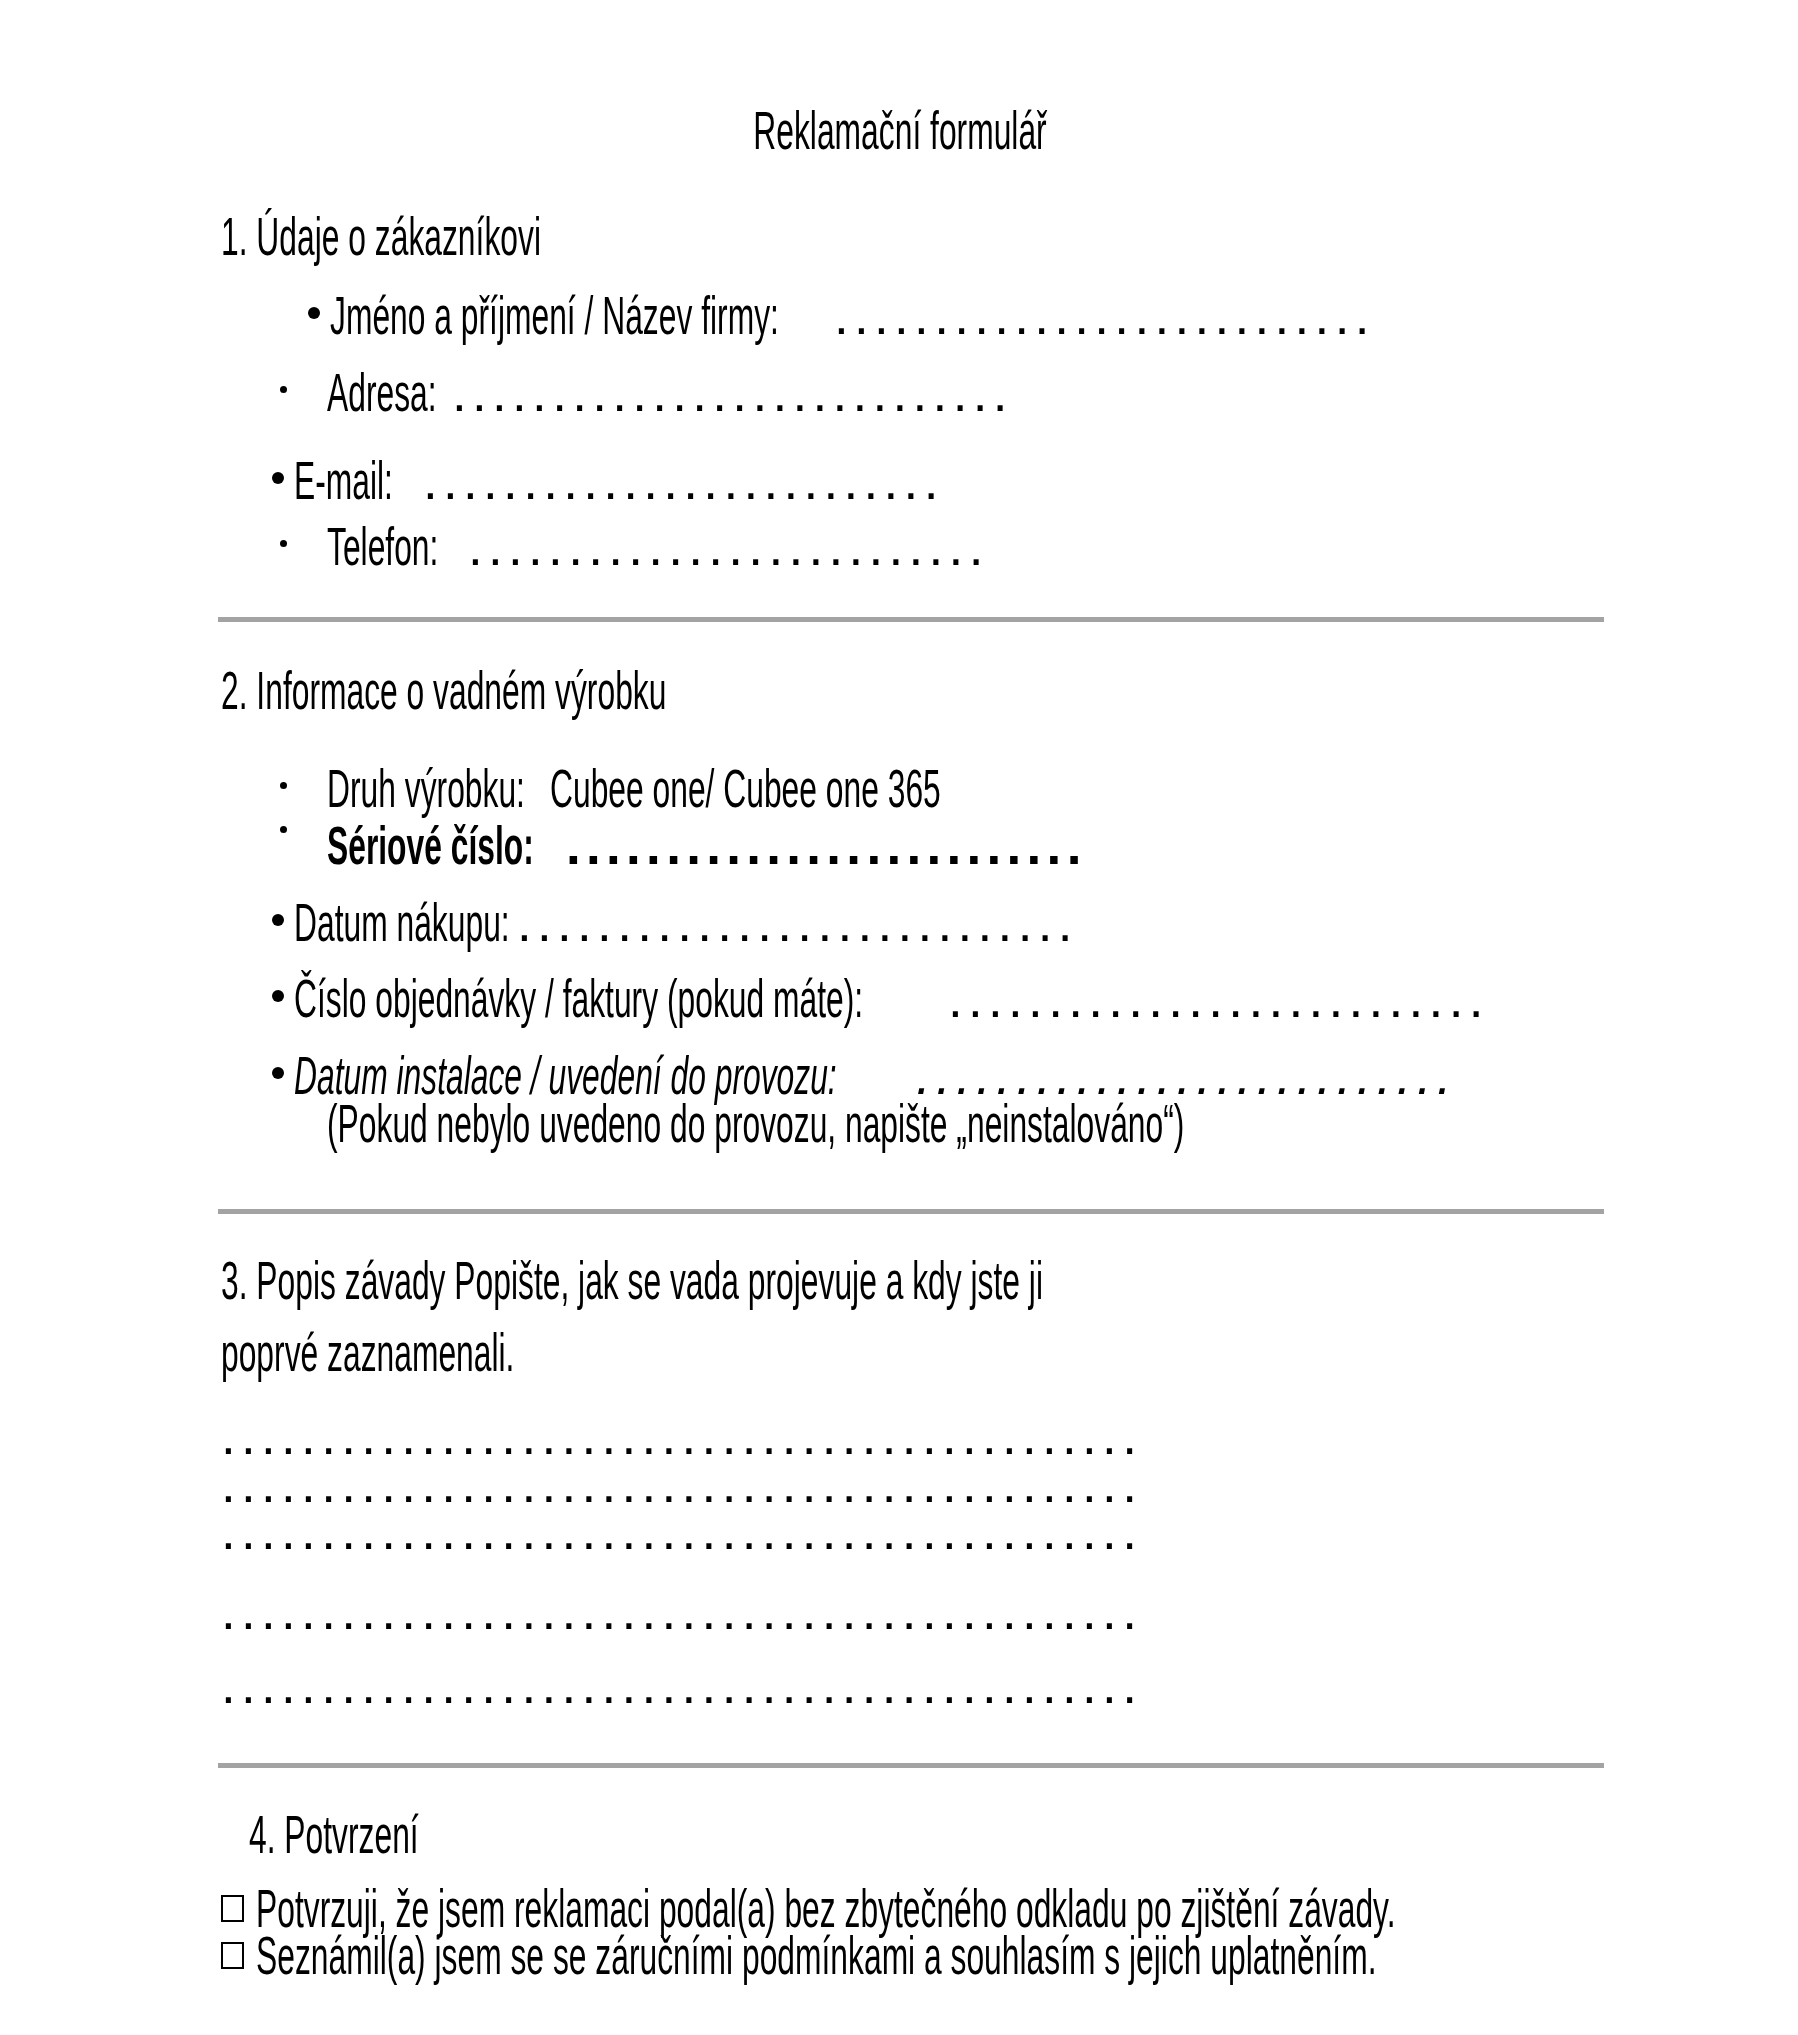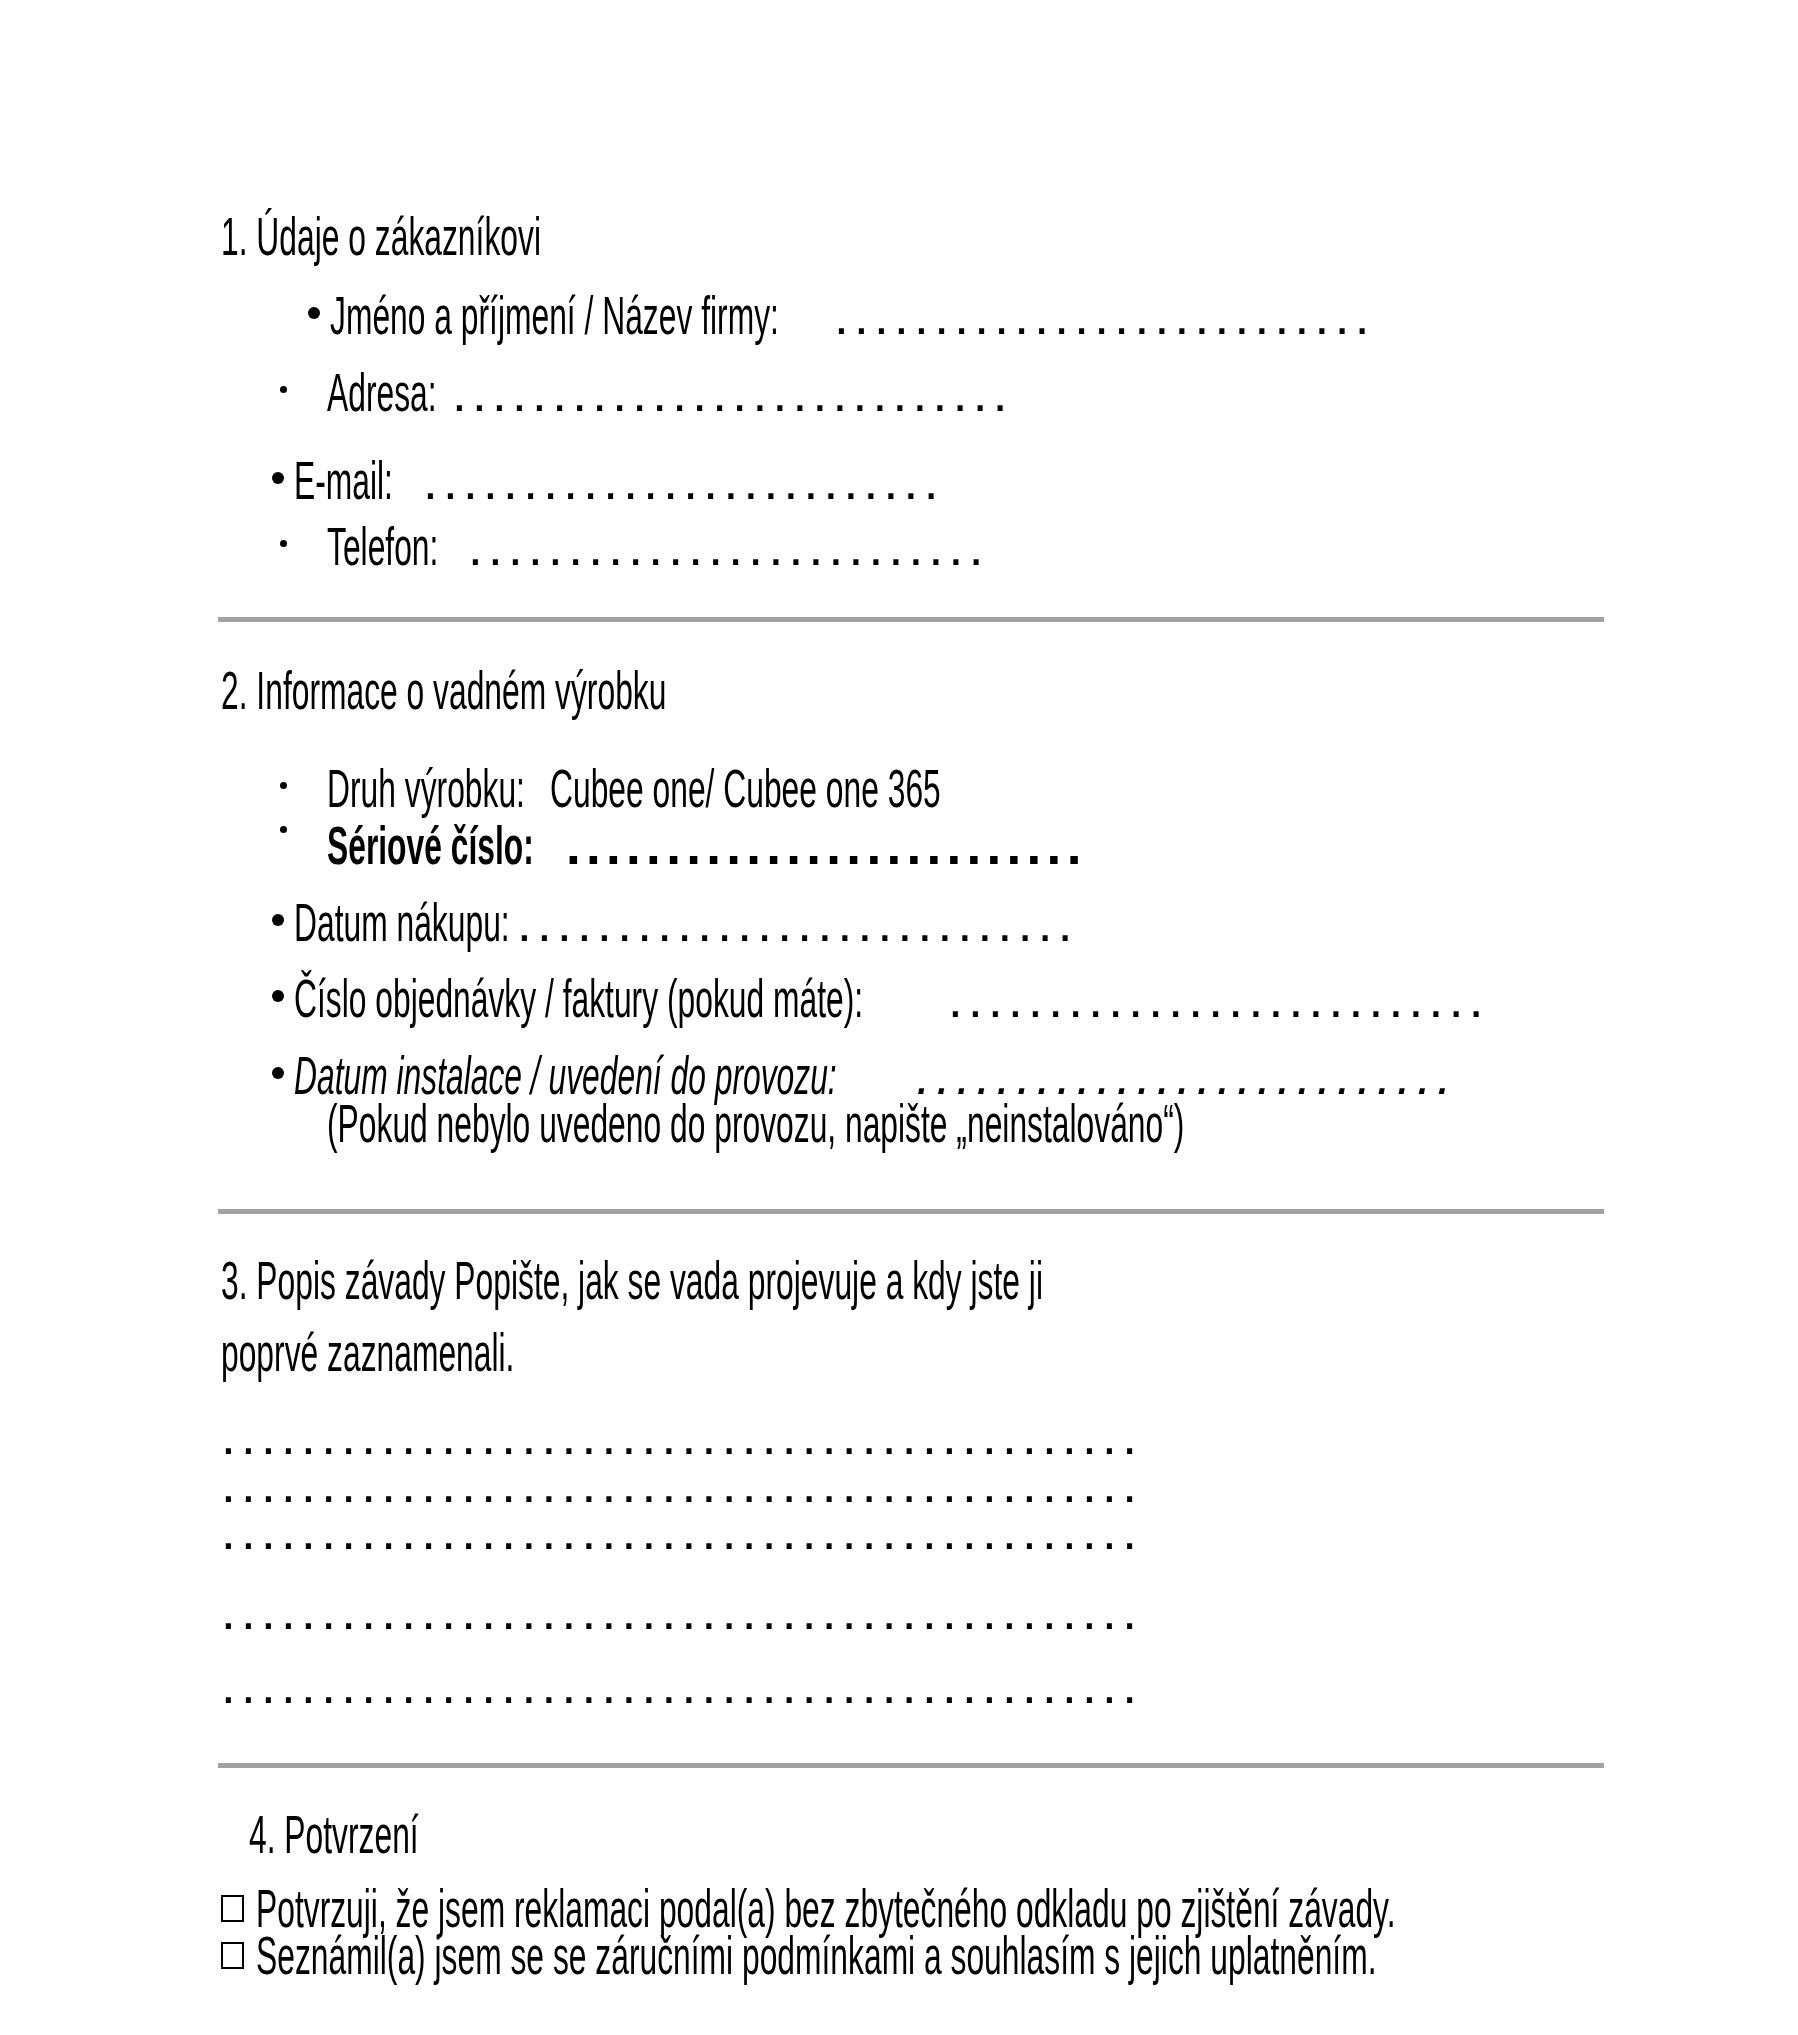--- a/index.html
+++ b/index.html
@@ -80,20 +80,23 @@
     height: 23px;
     border: 2.4px solid #000;
     background: #fff;
   }
 </style>
 </head>
 <body>
 
 <div class="page">
 
+  <div class="line" style="top:104px;">
+    <span class="title-text">Reklamační formulář</span>
+  </div>
 
   <div class="line" style="top:210px;">
     <span class="cond" style="left:221px;">1. Údaje o zákazníkovi</span>
   </div>
 
   <div class="line" style="top:289px;margin-left:36px;">
     <span class="bullet lg"></span>
     <span class="cond" style="left:294px;">Jméno a příjmení / Název firmy:</span>
     <span class="dots" style="left:798px;">...........................</span>
   </div>

